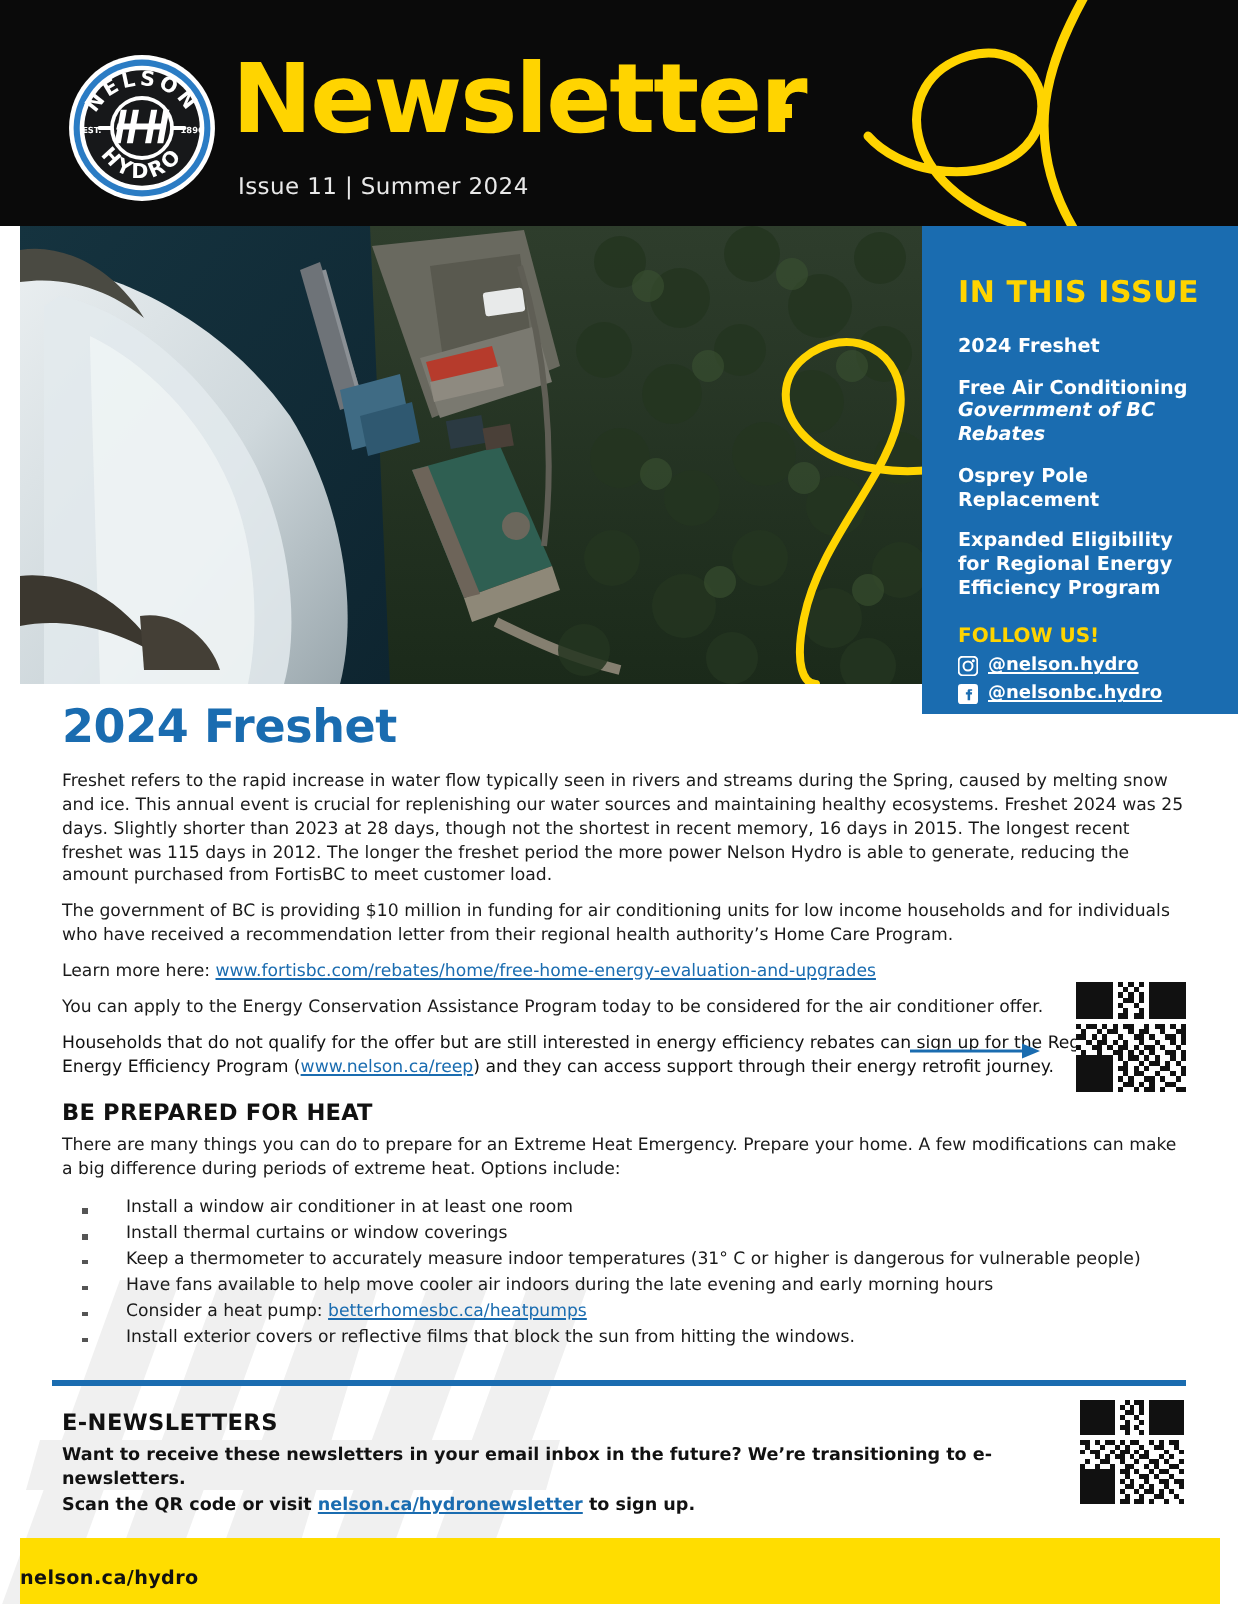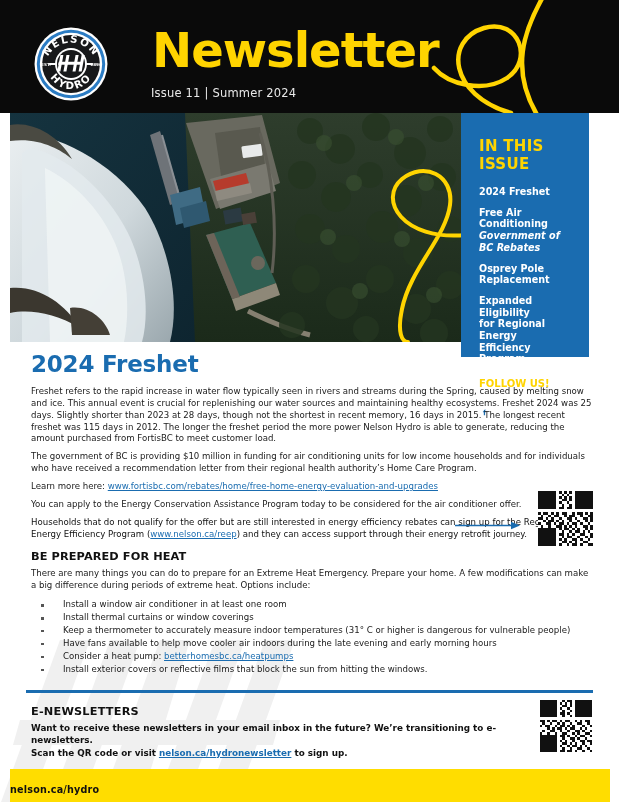--- a/index.html
+++ b/index.html
@@ -22,39 +22,38 @@
   
   .header {
     position:absolute; left:0; top:0; width:619px; height:113px;
     background:#0a0a0a; overflow:hidden; z-index:2;
   }
   .header-swoosh { position:absolute; right:0; top:0; width:230px; height:113px; }
   .logo { position:absolute; left:33px; top:26px; width:76px; height:76px; }
   .wordmark {
     position:absolute; left:116px; top:26px;
     font-size:48px; font-weight:bold; color:#FFD400;
-    letter-spacing:-1px; line-height:1; font-family:"DejaVu Sans", sans-serif;margin-left:36px;
+    letter-spacing:-1px; line-height:1; font-family:"DejaVu Sans", sans-serif;
   }
   .issue-line {
     position:absolute; left:119px; top:86px;
     font-size:11.5px; color:#e9e9e9; letter-spacing:.2px;
     font-family:"DejaVu Sans", sans-serif;
-    margin-left:32px;
   }
 
   
   .hero {
     position:absolute; left:10px; top:113px; width:456px; height:229px;
     overflow:hidden; z-index:1;
   }
   .hero svg { display:block; }
 
   
   .itibox {
-    position:absolute; left:461px; top:113px; width:128px; height:244px;
+    position:absolute; left:461px; top:113px; width:158px; height:244px;
     background:#1a6cb0; z-index:3; padding:24px 14px 16px 18px; color:#fff;
   }
   .iti-title {
     color:#FFD400; font-size:15px; font-weight:bold; letter-spacing:.3px;
     margin-bottom:13px; font-family:"DejaVu Sans", sans-serif;
   }
   .iti-item {
     font-size:9.6px; font-weight:bold; line-height:1.22;
     margin-bottom:9px; font-family:"DejaVu Sans", sans-serif;
   }

